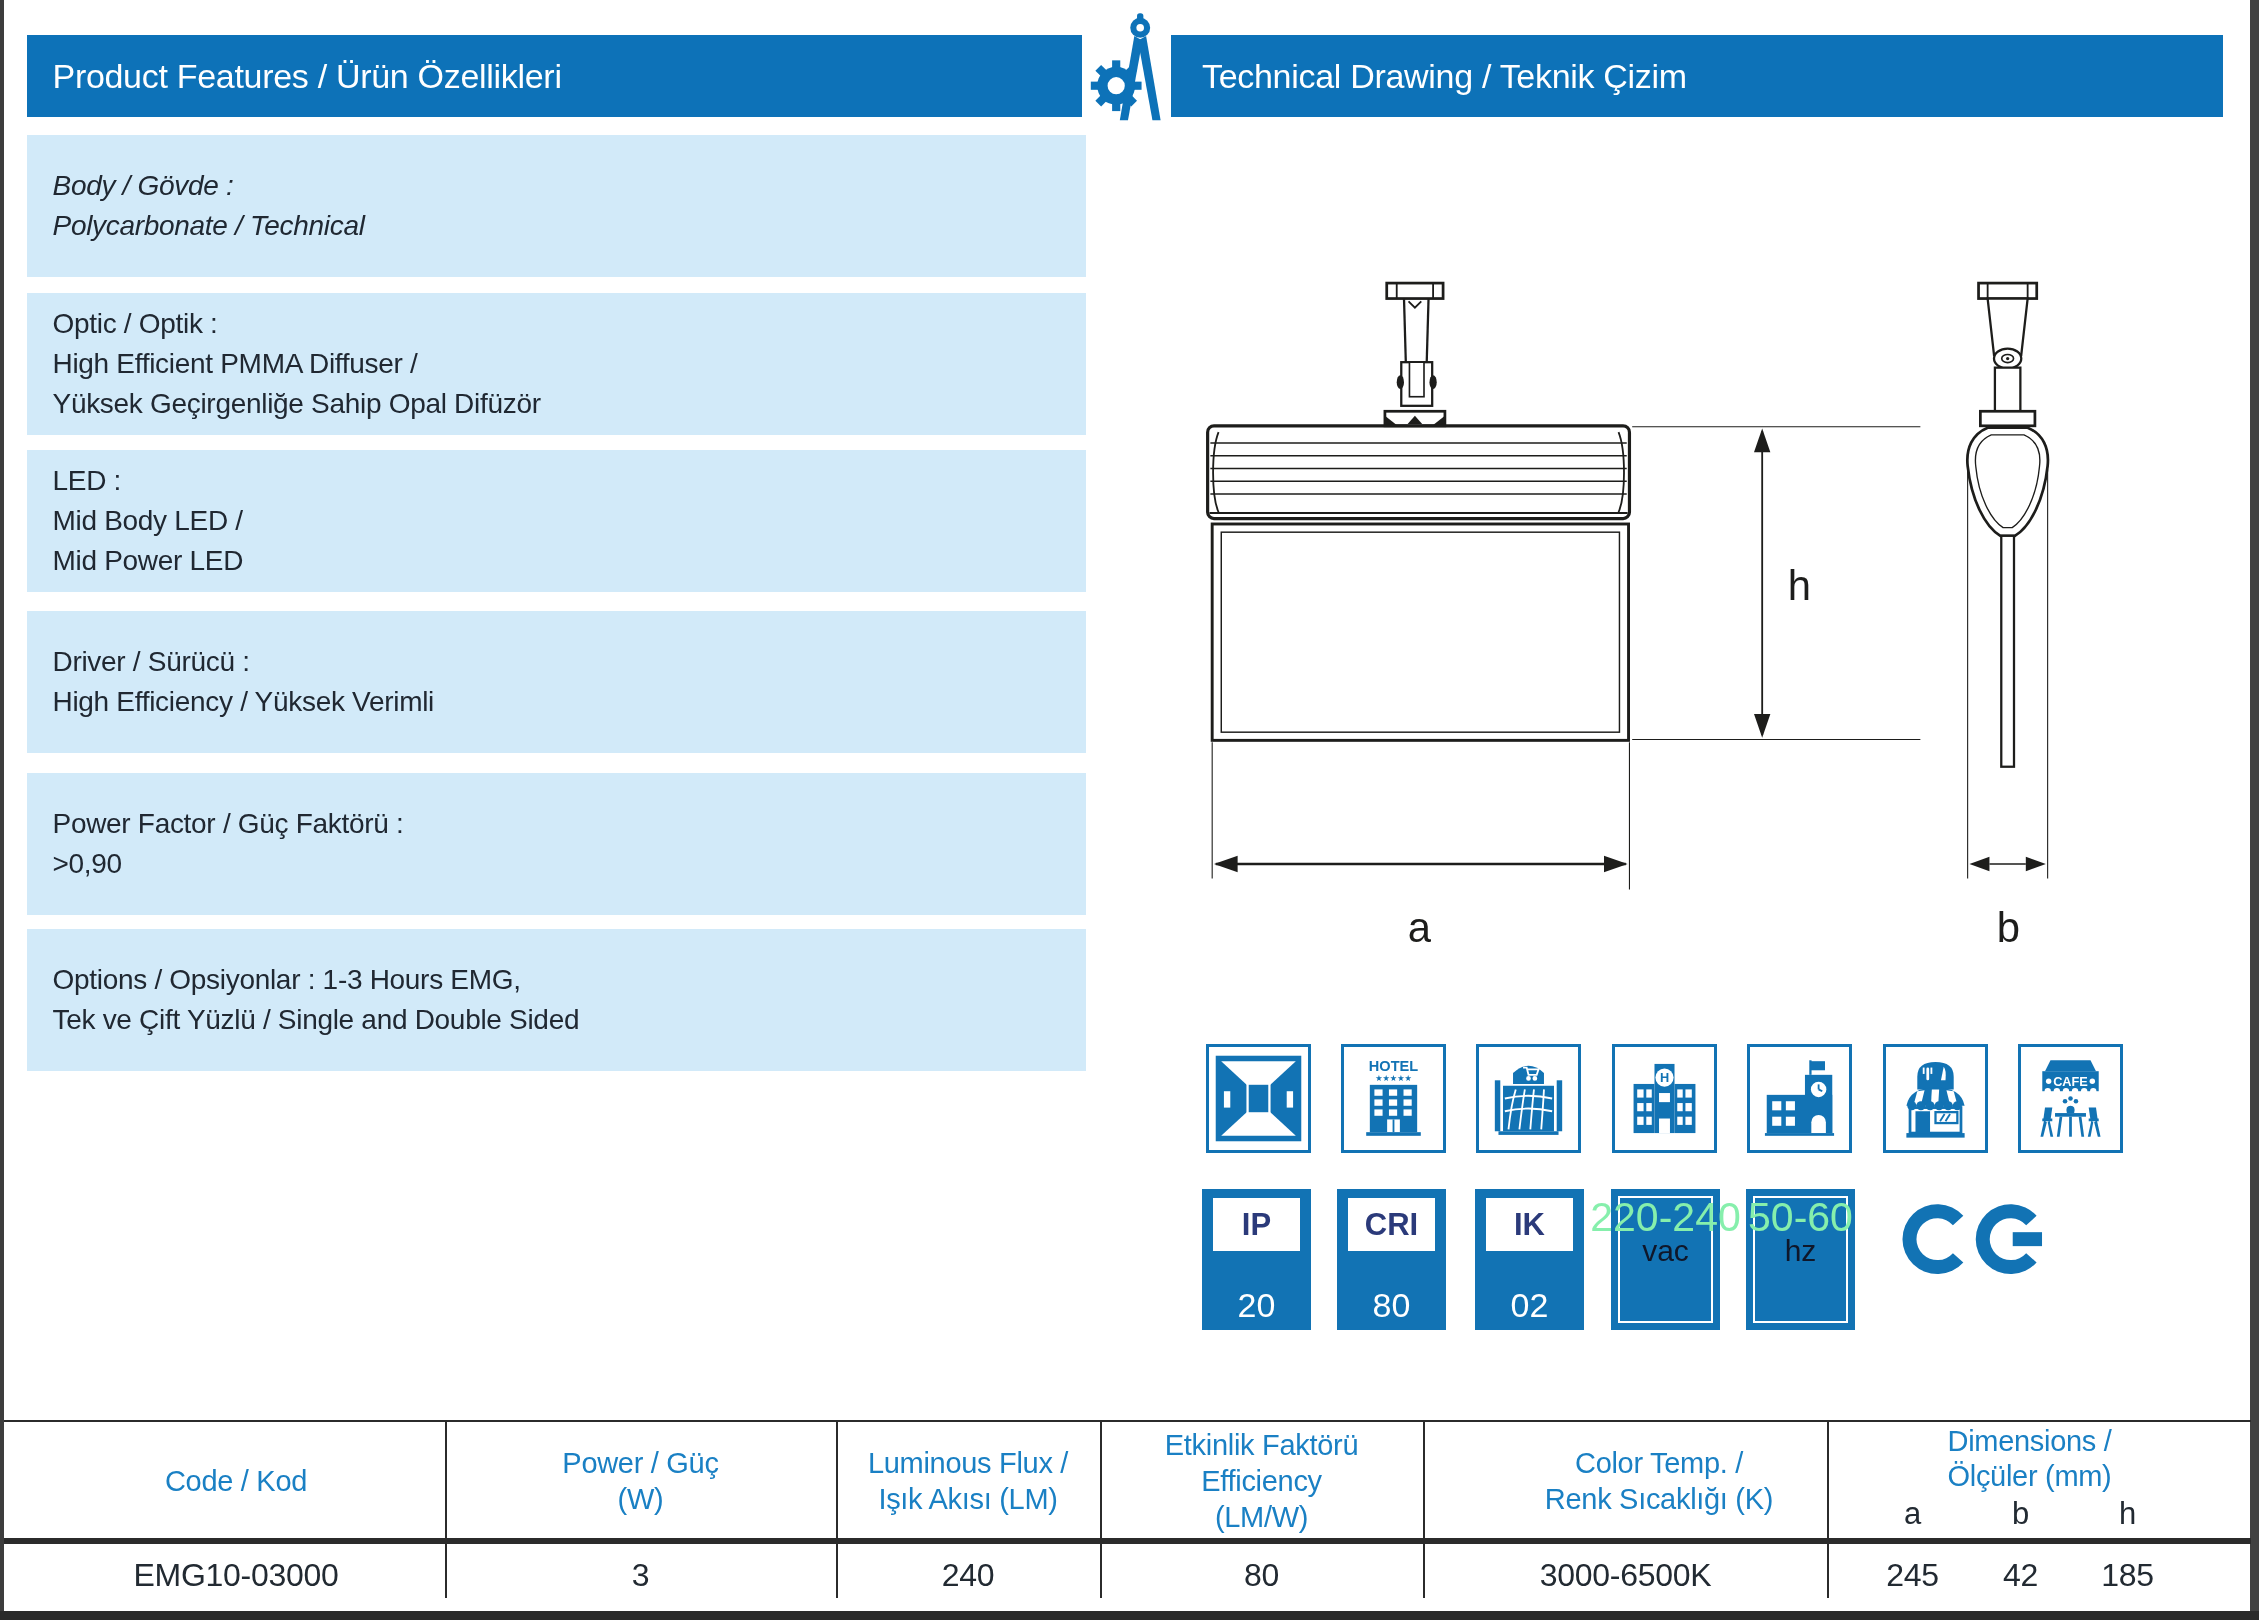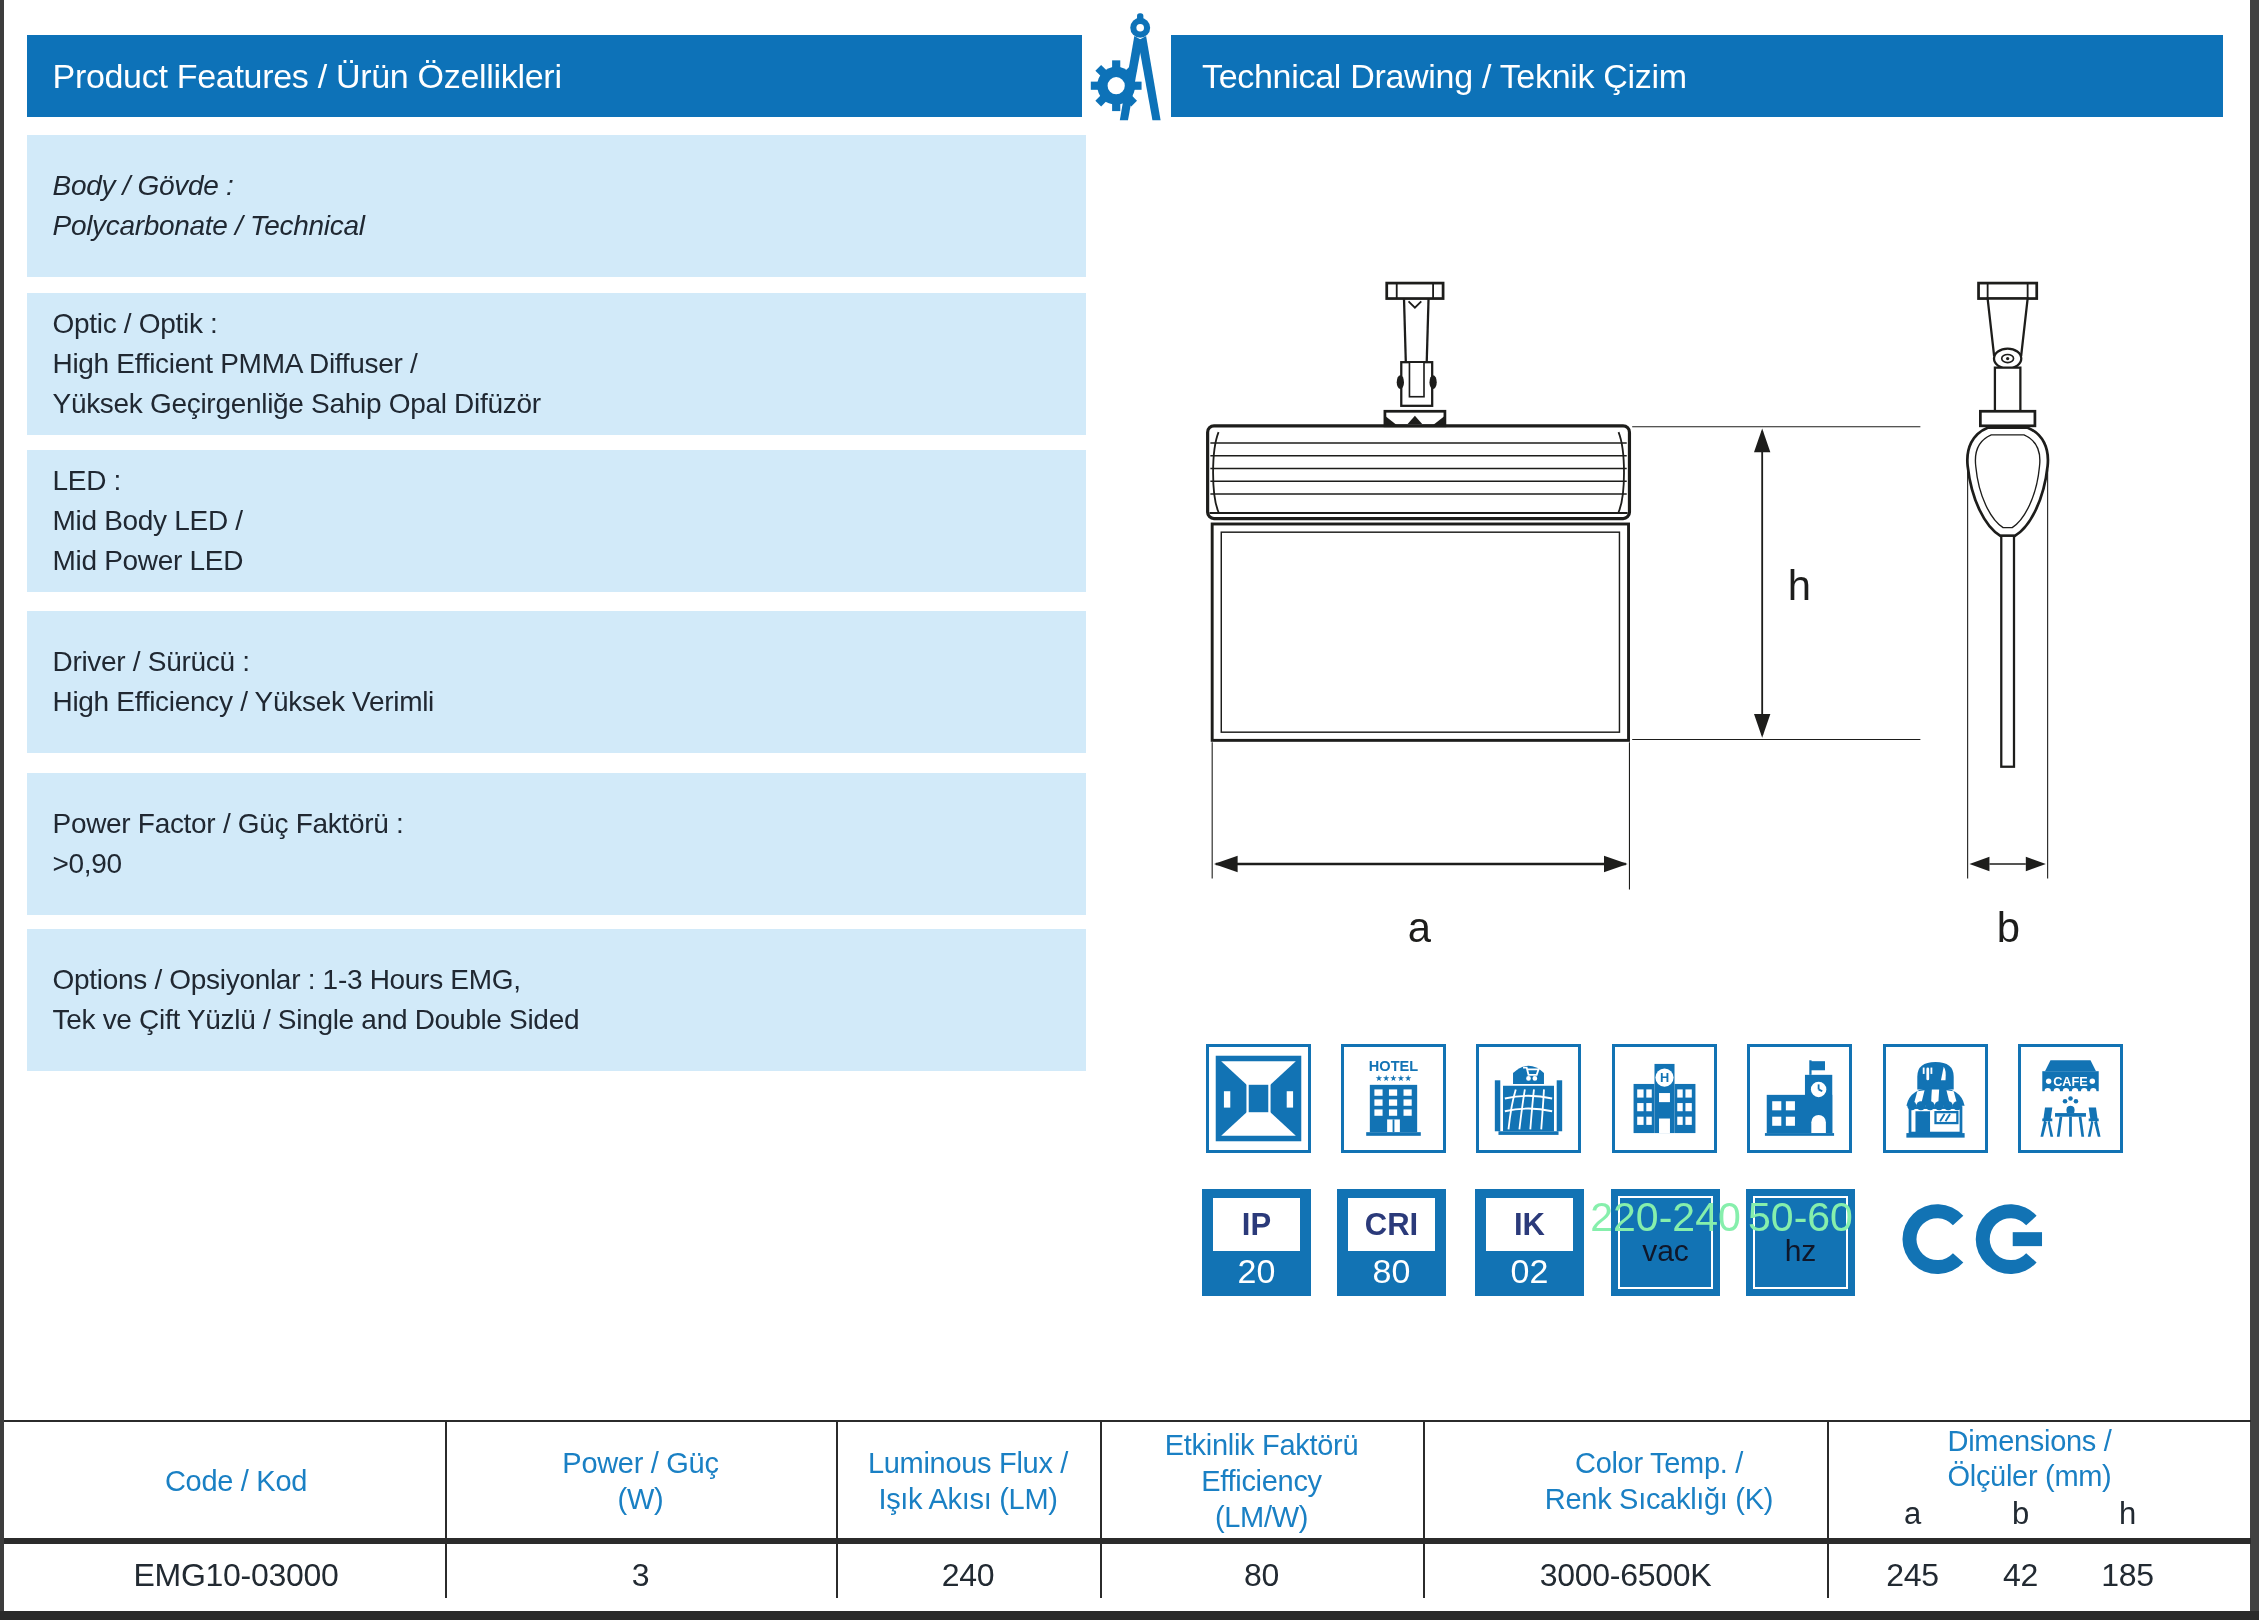--- a/index.html
+++ b/index.html
@@ -16,21 +16,21 @@
   .banner-left{left:27px;width:1055px;padding-left:25.5px;box-sizing:border-box;}
   .banner-right{left:1171px;width:1052px;padding-left:31px;box-sizing:border-box;}
   
   .fbox{left:27px;width:1059px;height:142px;background:#d2eaf9;color:#202832;
         display:flex;flex-direction:column;justify-content:center;
         padding-left:25.5px;box-sizing:border-box;font-size:28px;line-height:40px;letter-spacing:-0.3px;}
   
   .icon-box{top:1044px;width:105px;height:109px;background:#ffffff;border:3.6px solid #1273b4;
             box-sizing:border-box;display:flex;align-items:center;justify-content:center;}
   
-  .badge{top:1189px;width:109px;height:107px;background:#1273b4;}
+  .badge{top:1189px;width:109px;height:141px;background:#1273b4;}
   .badge-inner-white{position:absolute;left:11px;right:11px;top:9px;height:53px;background:#ffffff;
             display:flex;align-items:center;justify-content:center;color:#2b3a7a;font-size:31px;font-weight:bold;}
   .badge-num{position:absolute;left:0;right:0;bottom:5.5px;text-align:center;color:#ffffff;font-size:34px;}
   .badge-outline{position:absolute;left:7.3px;right:7.3px;top:7.3px;bottom:7.3px;border:2.7px solid #ffffff;}
   .badge-l1{position:absolute;top:5px;left:50%;transform:translateX(-50%);white-space:nowrap;
             color:#86efac;font-size:41px;}
   .badge-l2{position:absolute;top:45px;left:50%;transform:translateX(-50%);white-space:nowrap;
             color:#0f172a;font-size:30px;}
   
   .t-line{background:#2b2b2b;}

